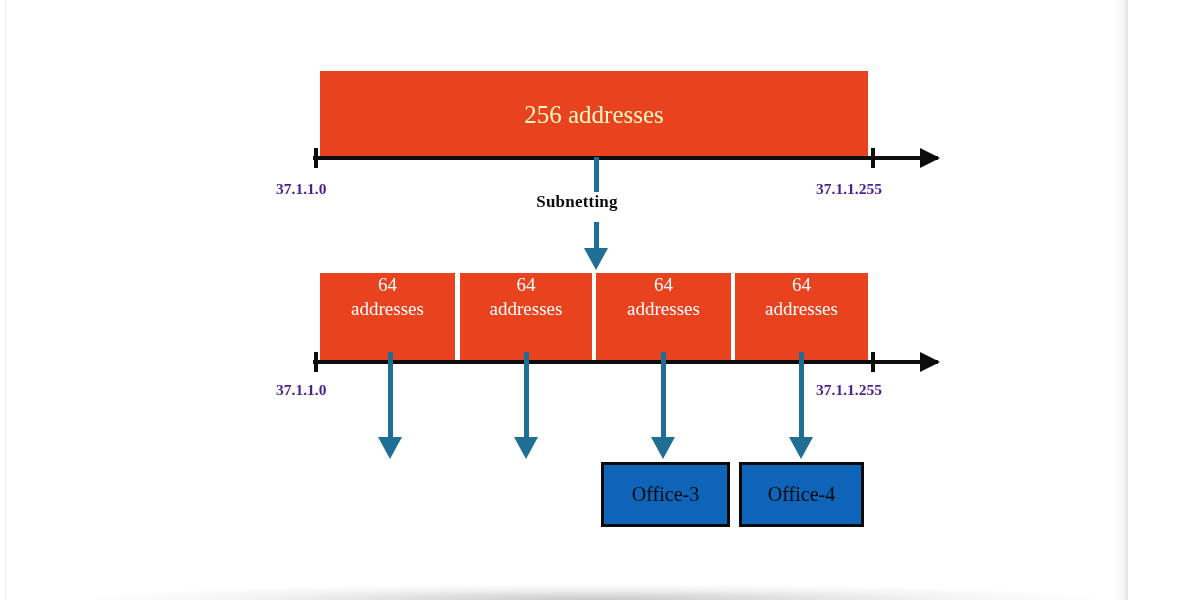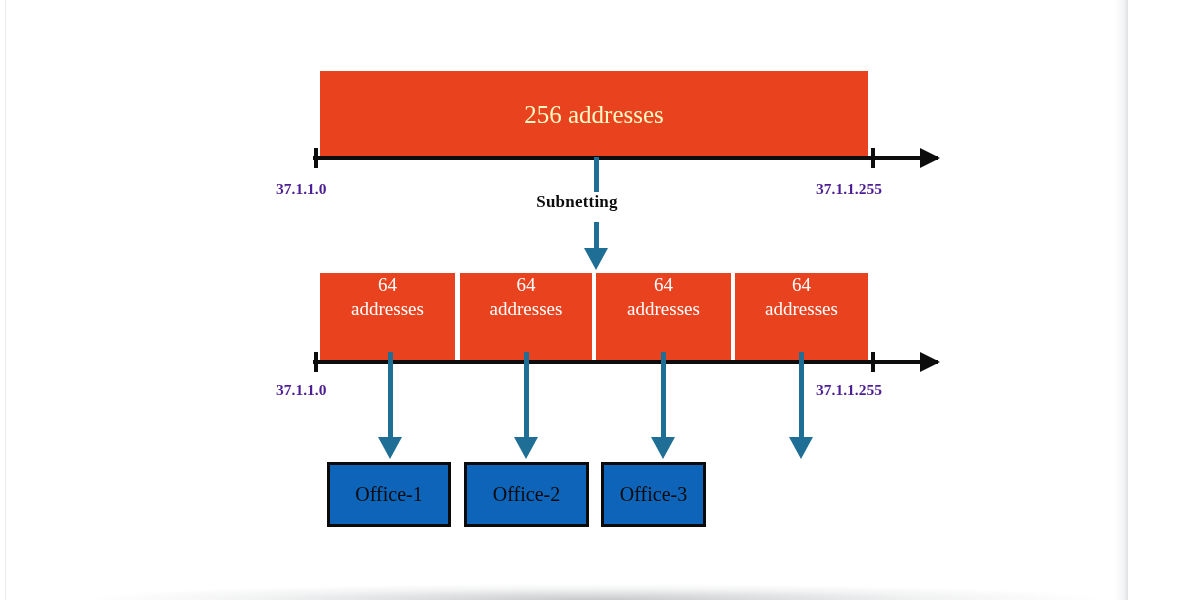--- a/index.html
+++ b/index.html
@@ -192,26 +192,23 @@
 
   <div class="conn-stem" style="left:524px;top:352px;height:88px;"></div>
   <div class="conn-head" style="left:514px;top:437px;"></div>
 
   <div class="conn-stem" style="left:661px;top:352px;height:88px;"></div>
   <div class="conn-head" style="left:651px;top:437px;"></div>
 
   <div class="conn-stem" style="left:799px;top:352px;height:88px;"></div>
   <div class="conn-head" style="left:789px;top:437px;"></div>
 
-  <div class="office" style="left:327px;width:124px;">
-    <span>Office-1</span>
-  </div>
-  <div class="office" style="left:464px;width:125px;">
-    <span>Office-2</span>
-  </div>
-  <div class="office" style="left:601px;width:105px;">
+  <div class="office" style="left:601px;width:129px;">
     <span>Office-3</span>
+  </div>
+  <div class="office" style="left:739px;width:125px;">
+    <span>Office-4</span>
   </div>
 
   <div class="banner-edge"></div>
 
   <div class="bottom-shadow"></div>
 </div>
 
 </body></html>

